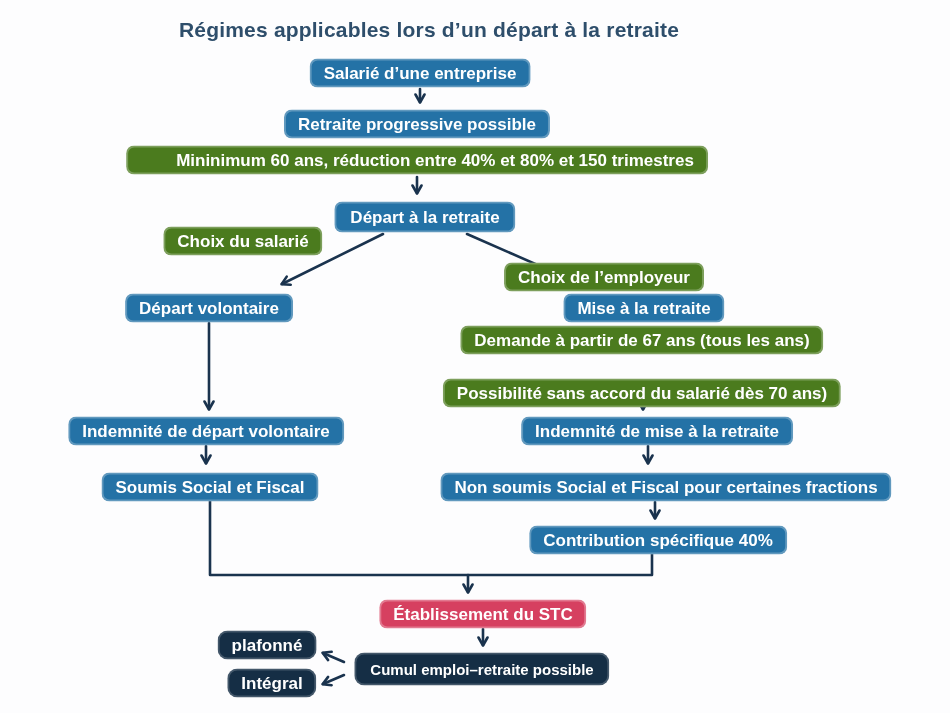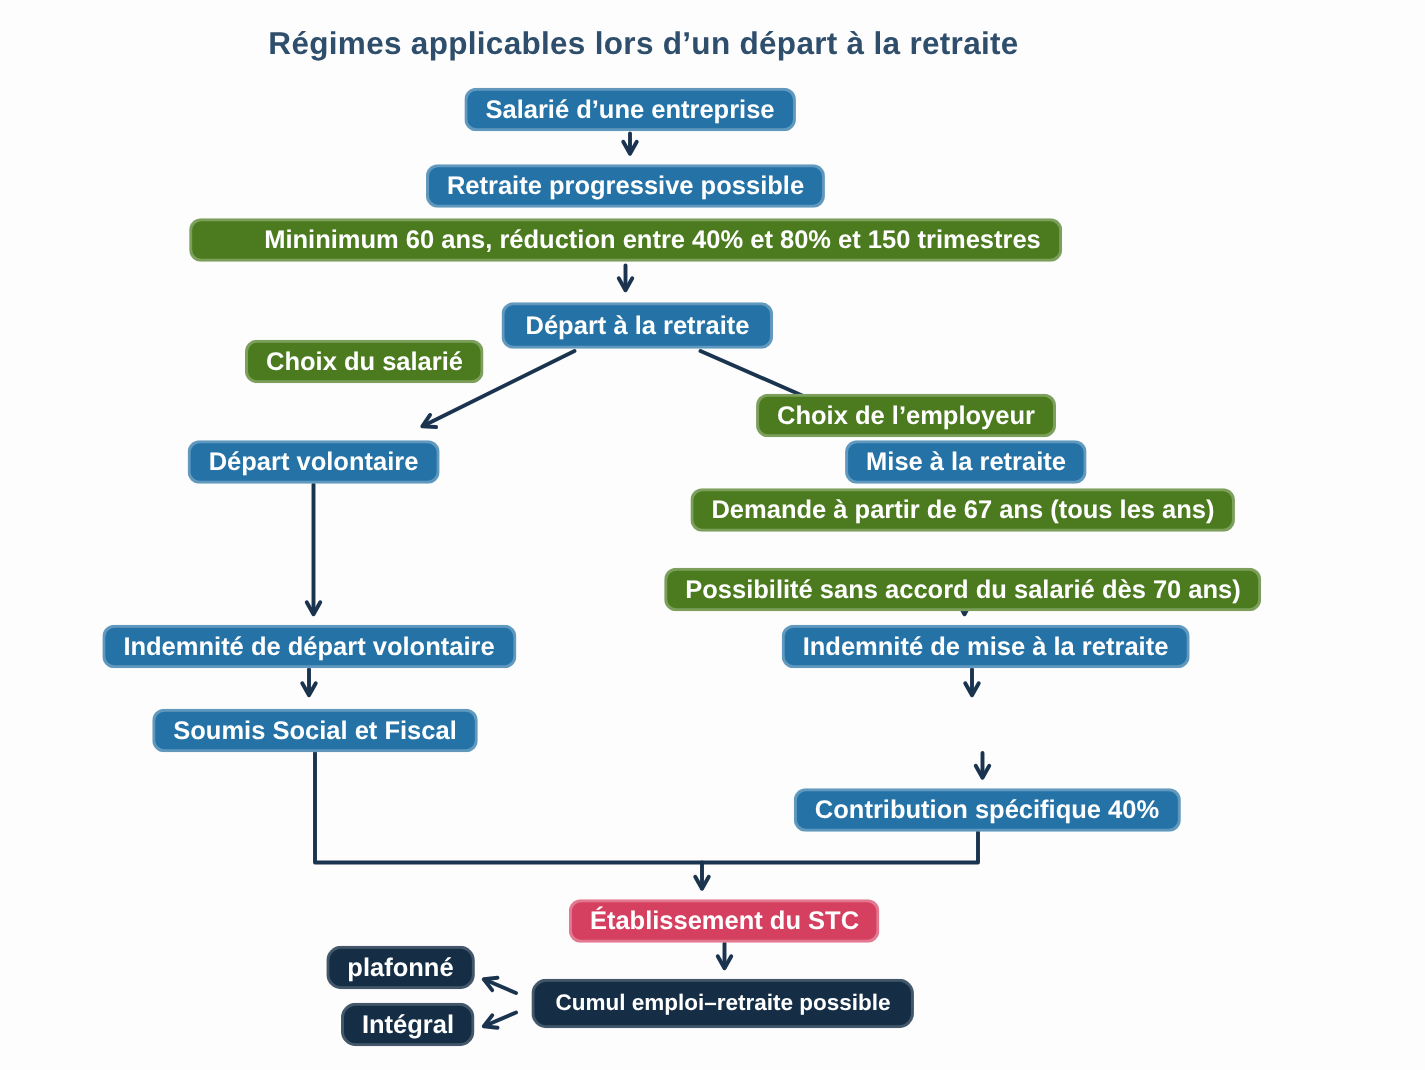--- a/index.html
+++ b/index.html
@@ -87,19 +87,20 @@
   <div class="node blue" id="n-depart-retraite">Départ à la retraite</div>
   <div class="node green" id="n-choix-salarie">Choix du salarié</div>
   <div class="node green" id="n-choix-employeur">Choix de l’employeur</div>
   <div class="node blue" id="n-depart-volontaire">Départ volontaire</div>
   <div class="node blue" id="n-mise-retraite">Mise à la retraite</div>
   <div class="node green" id="n-demande-67">Demande à partir de 67 ans (tous les ans)</div>
   <div class="node green" id="n-possibilite-70">Possibilité sans accord du salarié dès 70 ans)</div>
   <div class="node blue" id="n-indemnite-depart">Indemnité de départ volontaire</div>
   <div class="node blue" id="n-indemnite-mise">Indemnité de mise à la retraite</div>
   <div class="node blue" id="n-soumis">Soumis Social et Fiscal</div>
+  <div class="node blue" id="n-non-soumis">Non soumis Social et Fiscal pour certaines fractions</div>
   <div class="node blue" id="n-contribution">Contribution spécifique 40%</div>
   <div class="node red" id="n-stc">Établissement du STC</div>
   <div class="node navy" id="n-cumul">Cumul emploi–retraite possible</div>
   <div class="node navy" id="n-plafonne">plafonné</div>
   <div class="node navy" id="n-integral">Intégral</div>
 
 </div>
 
 </body></html>

